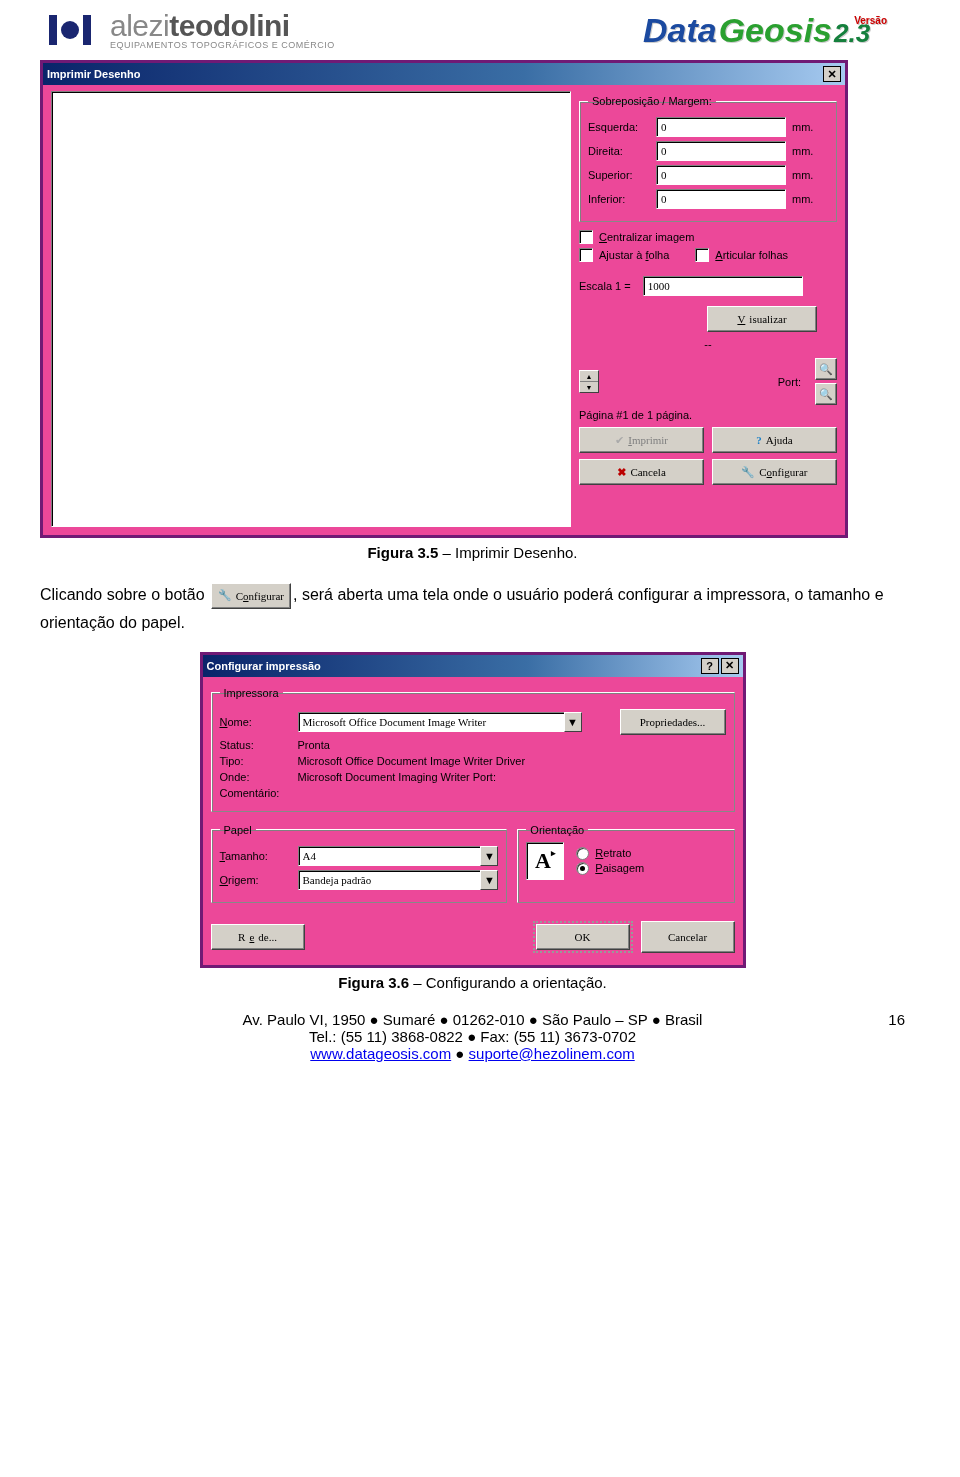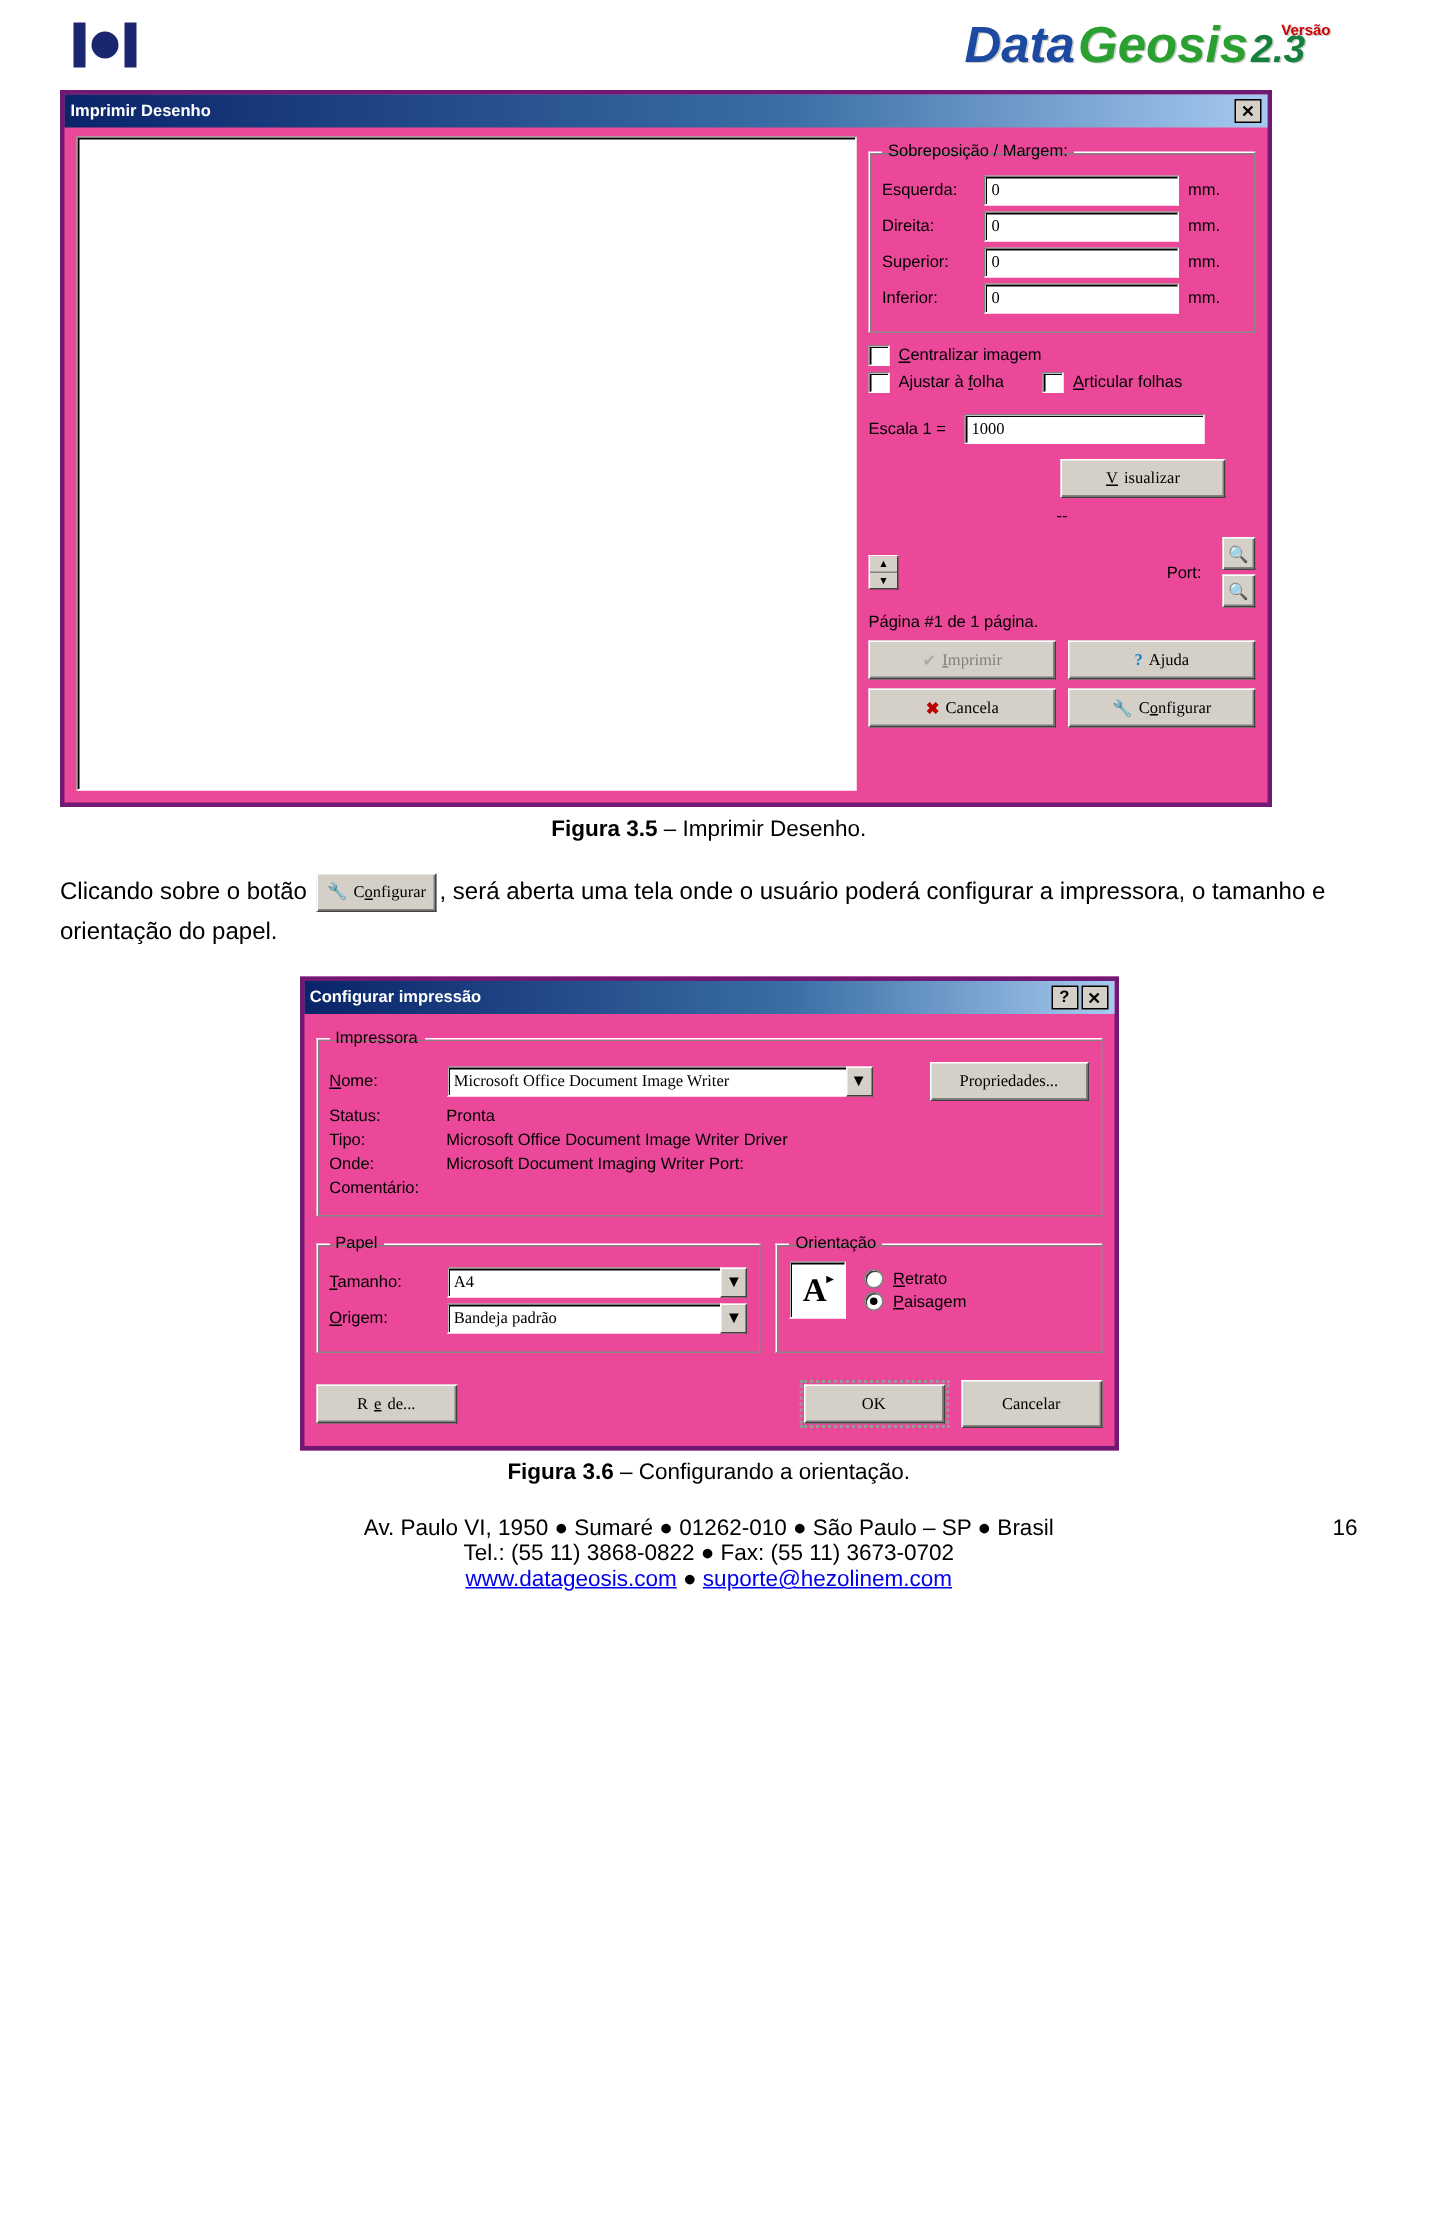--- a/index.html
+++ b/index.html
@@ -198,20 +198,24 @@
 
 <div class="page">
 
   <div class="header-row">
     <div class="logo-left">
       <div class="logo-mark">
         <div class="bar"></div>
           <div class="circ"></div>
           <div class="bar"></div>
       </div>
+      <div class="logo-text">
+        <span class="brand"><span>alezi</span><b>teodolini</b></span>
+        <span class="sub">EQUIPAMENTOS TOPOGRÁFICOS E COMÉRCIO</span>
+      </div>
     </div>
     <div class="logo-right">
       <span class="ds1">Data</span>
         <span class="ds2">Geosis</span>
         <span class="ver">2.3</span>
       <span class="versao">Versão</span>
     </div>
   </div>
 
   <div class="win" style="width:802px;">

